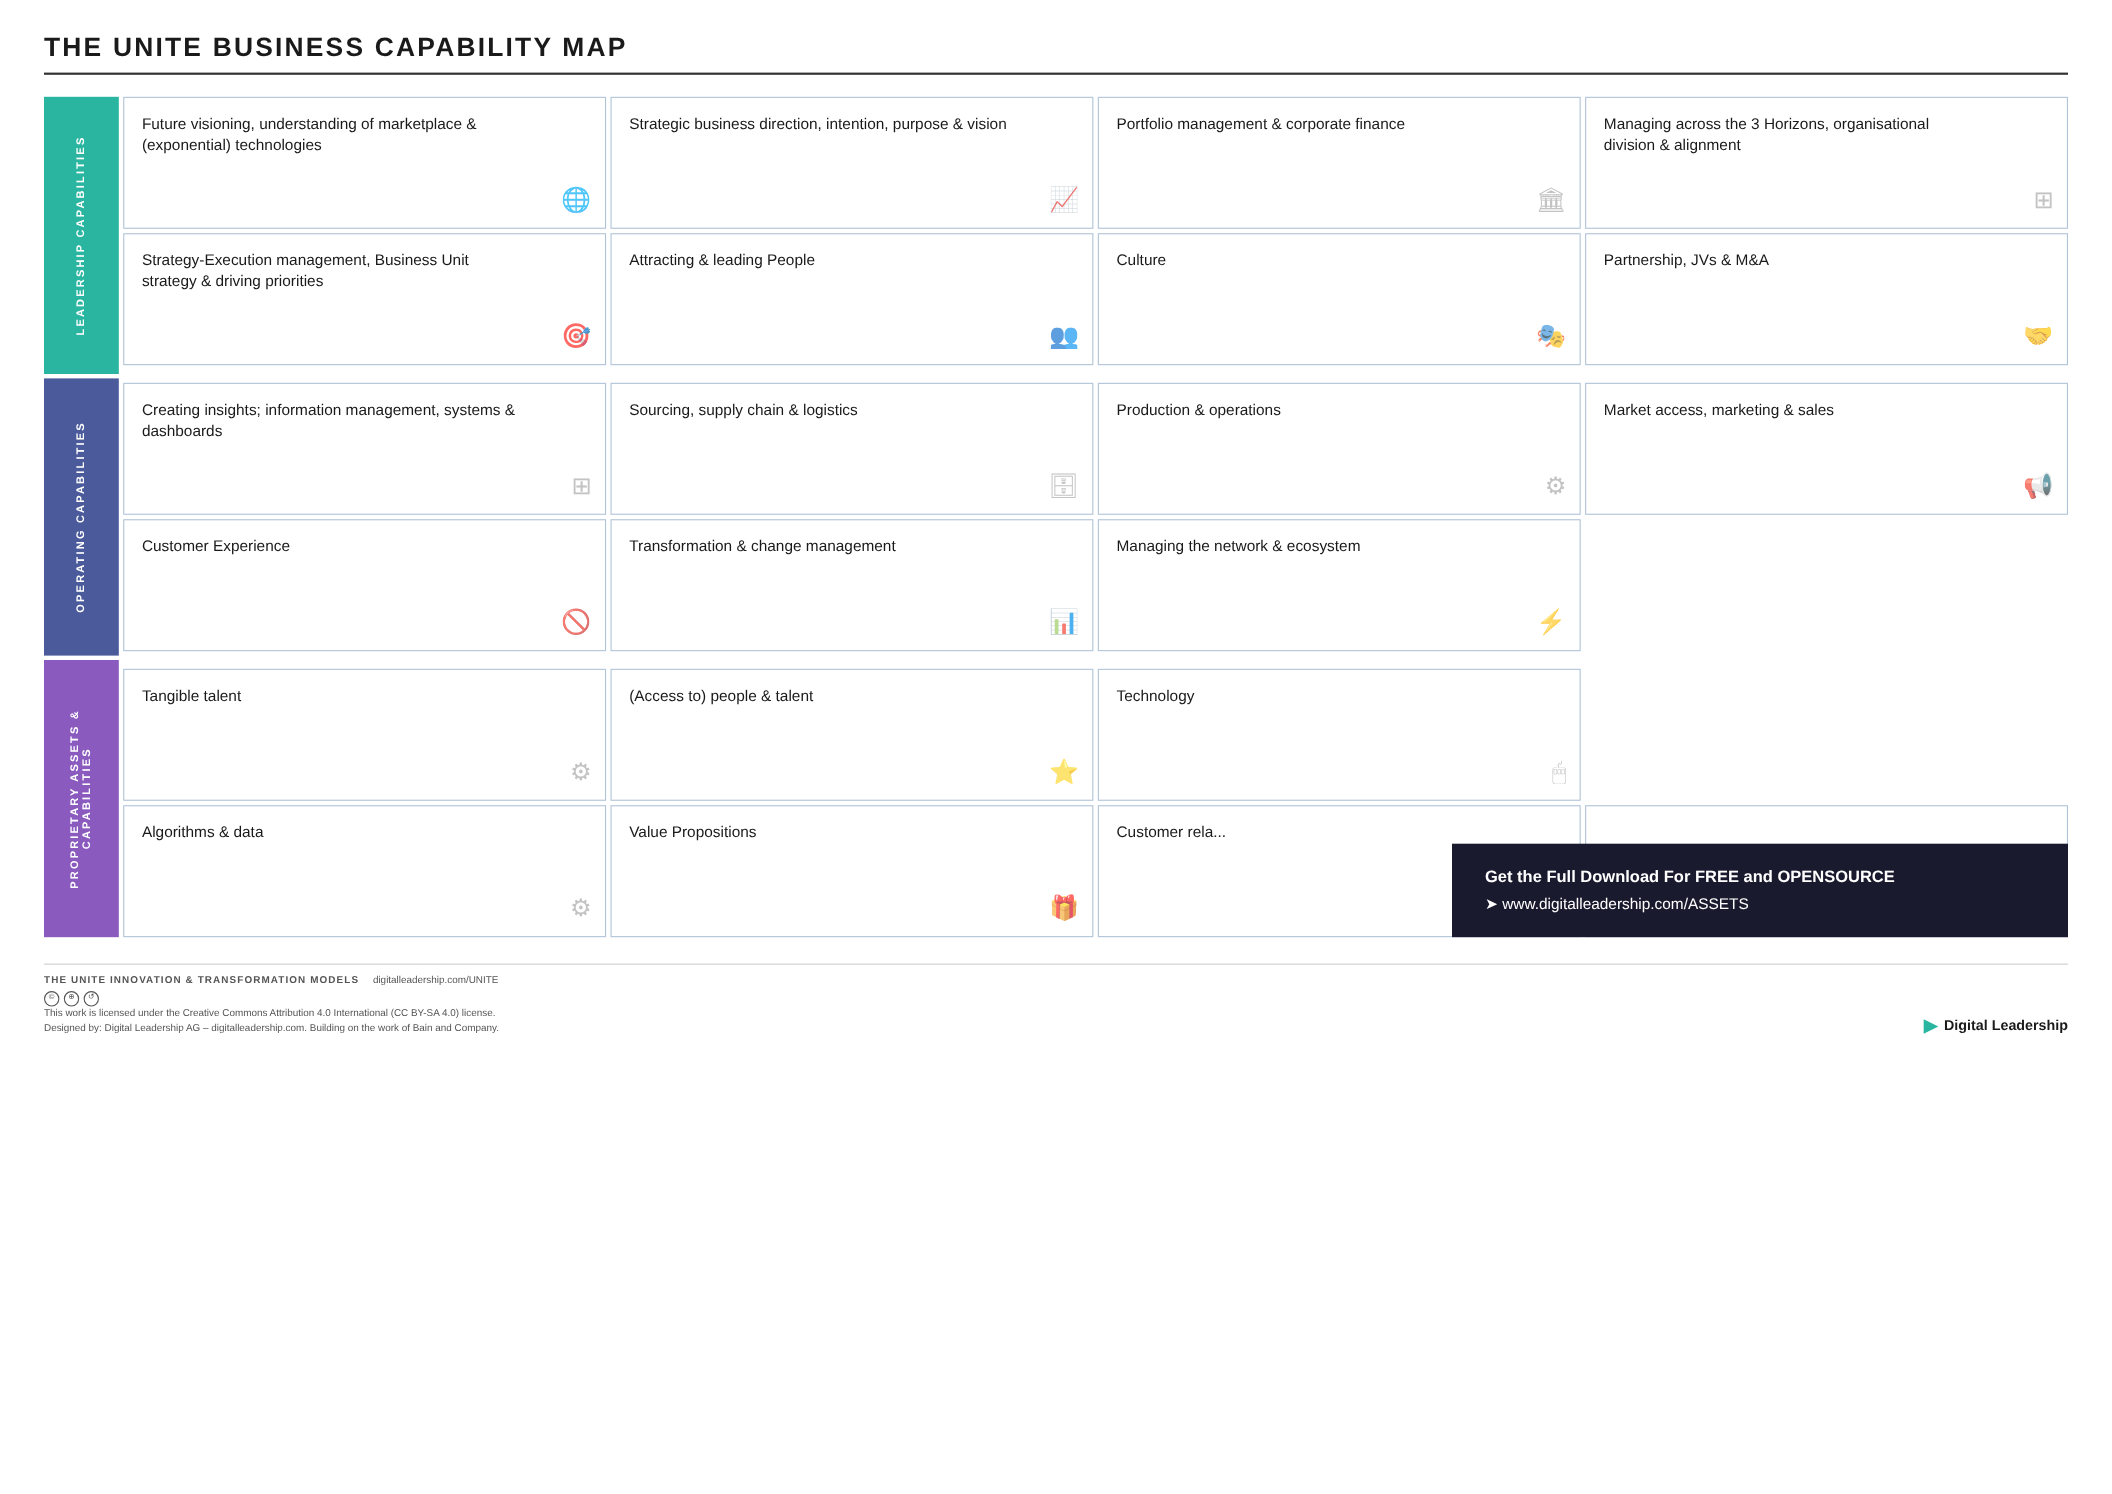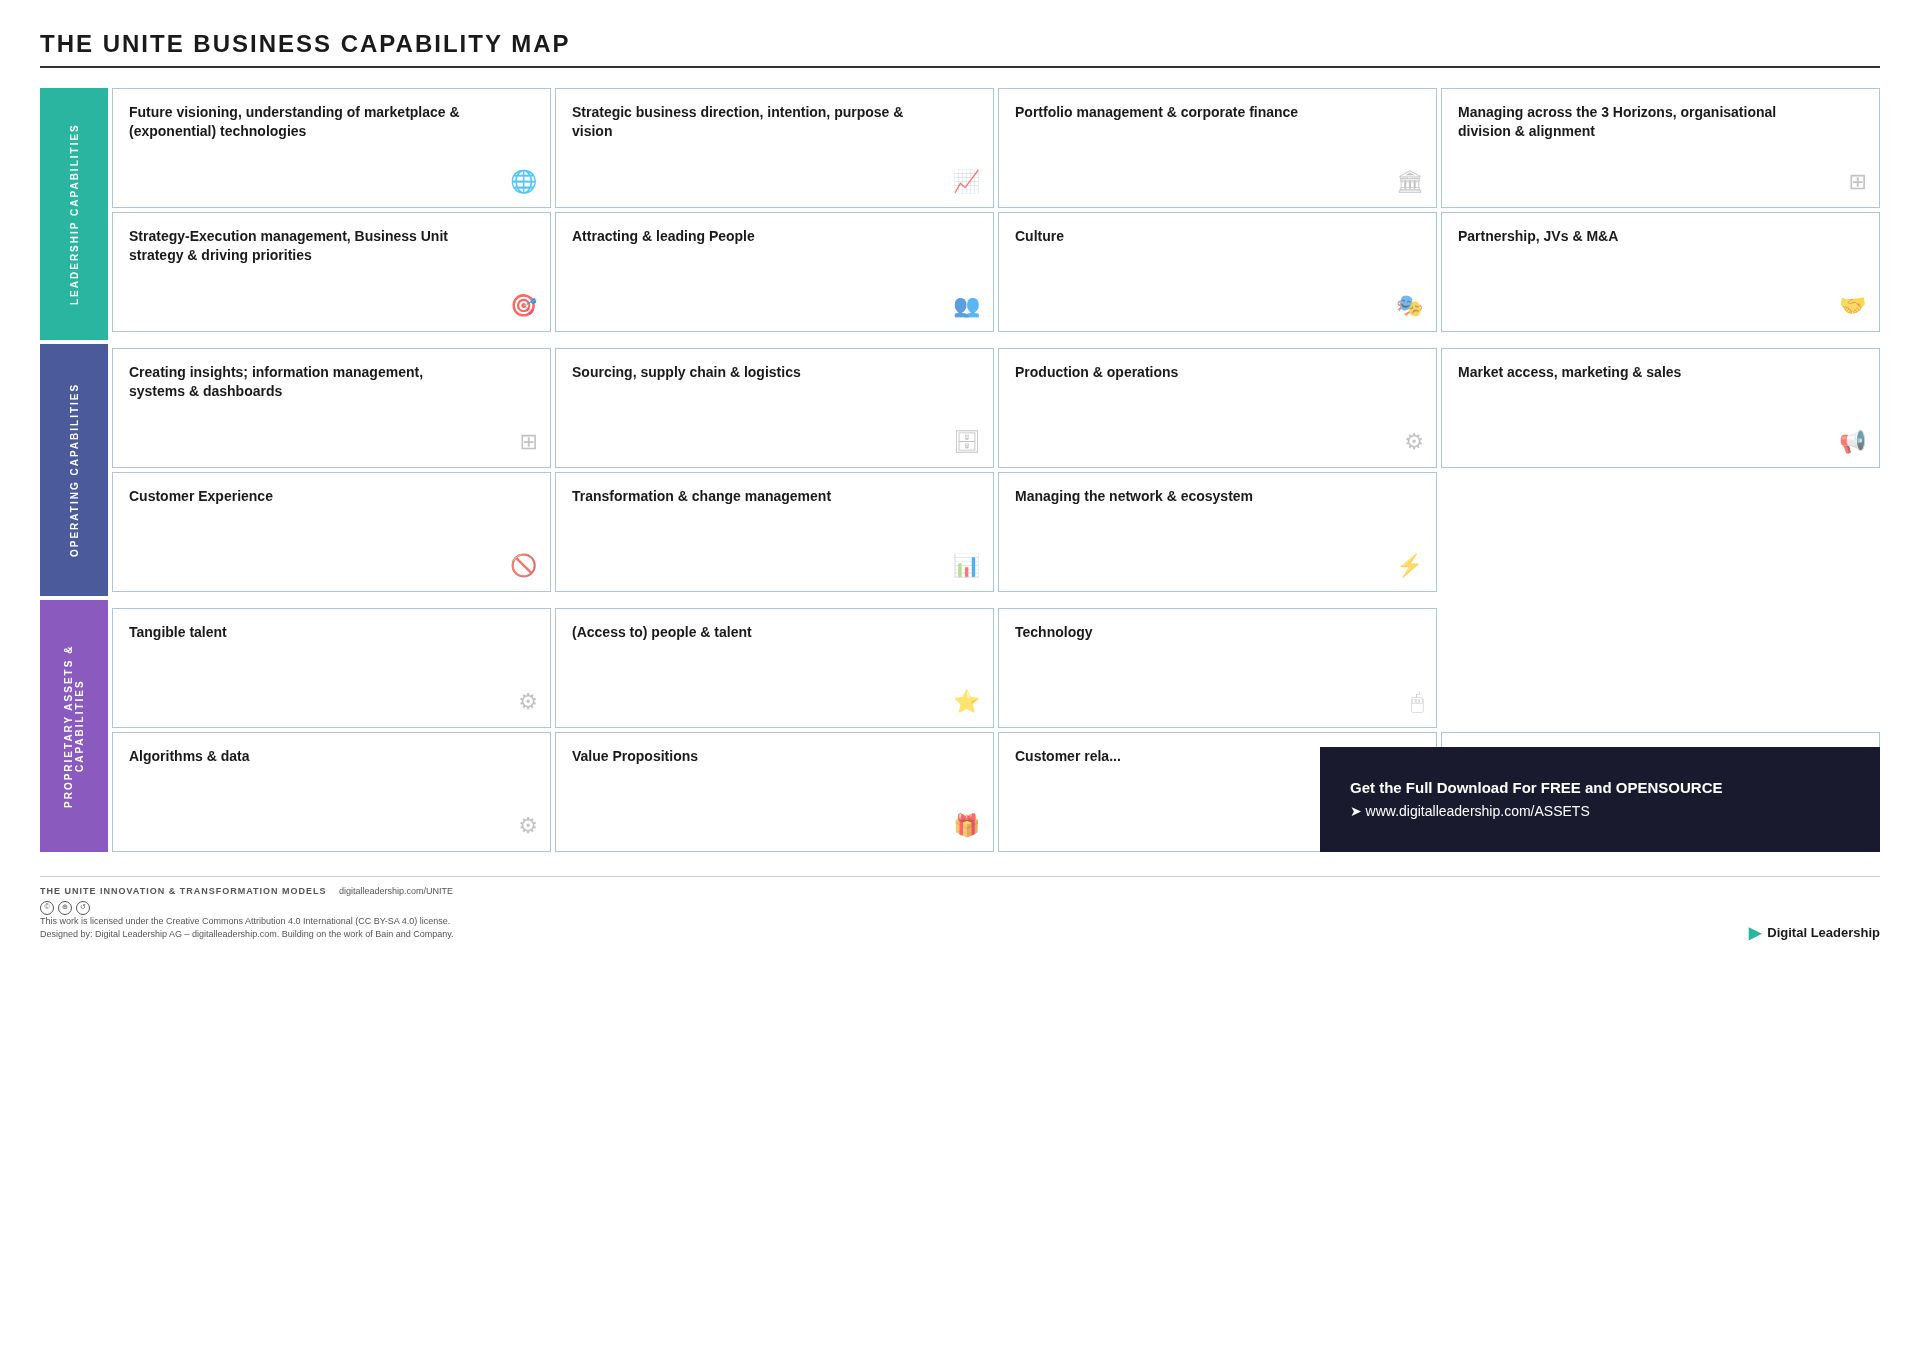--- a/index.html
+++ b/index.html
@@ -79,21 +79,21 @@
       padding: 14px 14px 14px 16px;
       min-height: 120px;
       position: relative;
       background: #fff;
       display: flex;
       flex-direction: column;
       justify-content: flex-start;
     }
     .cell-text {
       font-size: 14px;
-      font-weight: 700;
+      font-weight: 400;
       color: #1a1a1a;
       line-height: 1.35;
       max-width: 85%;
     }
     .cell-icon {
       position: absolute;
       bottom: 12px;
       right: 12px;
       font-size: 22px;
       color: #aaa;
@@ -101,21 +101,21 @@
     }
     .section-gap {
       height: 8px;
     }
     .banner {
       position: absolute;
       bottom: 0;
       right: 0;
       background: #1a1a2e;
       color: #fff;
-      padding: 28px 30px;
+      padding: 18px 30px;
       font-size: 15px;
       font-weight: 700;
       z-index: 10;
       width: 560px;
       line-height: 1.7;
     }
     .banner span {
       display: block;
     }
     .banner .url {

